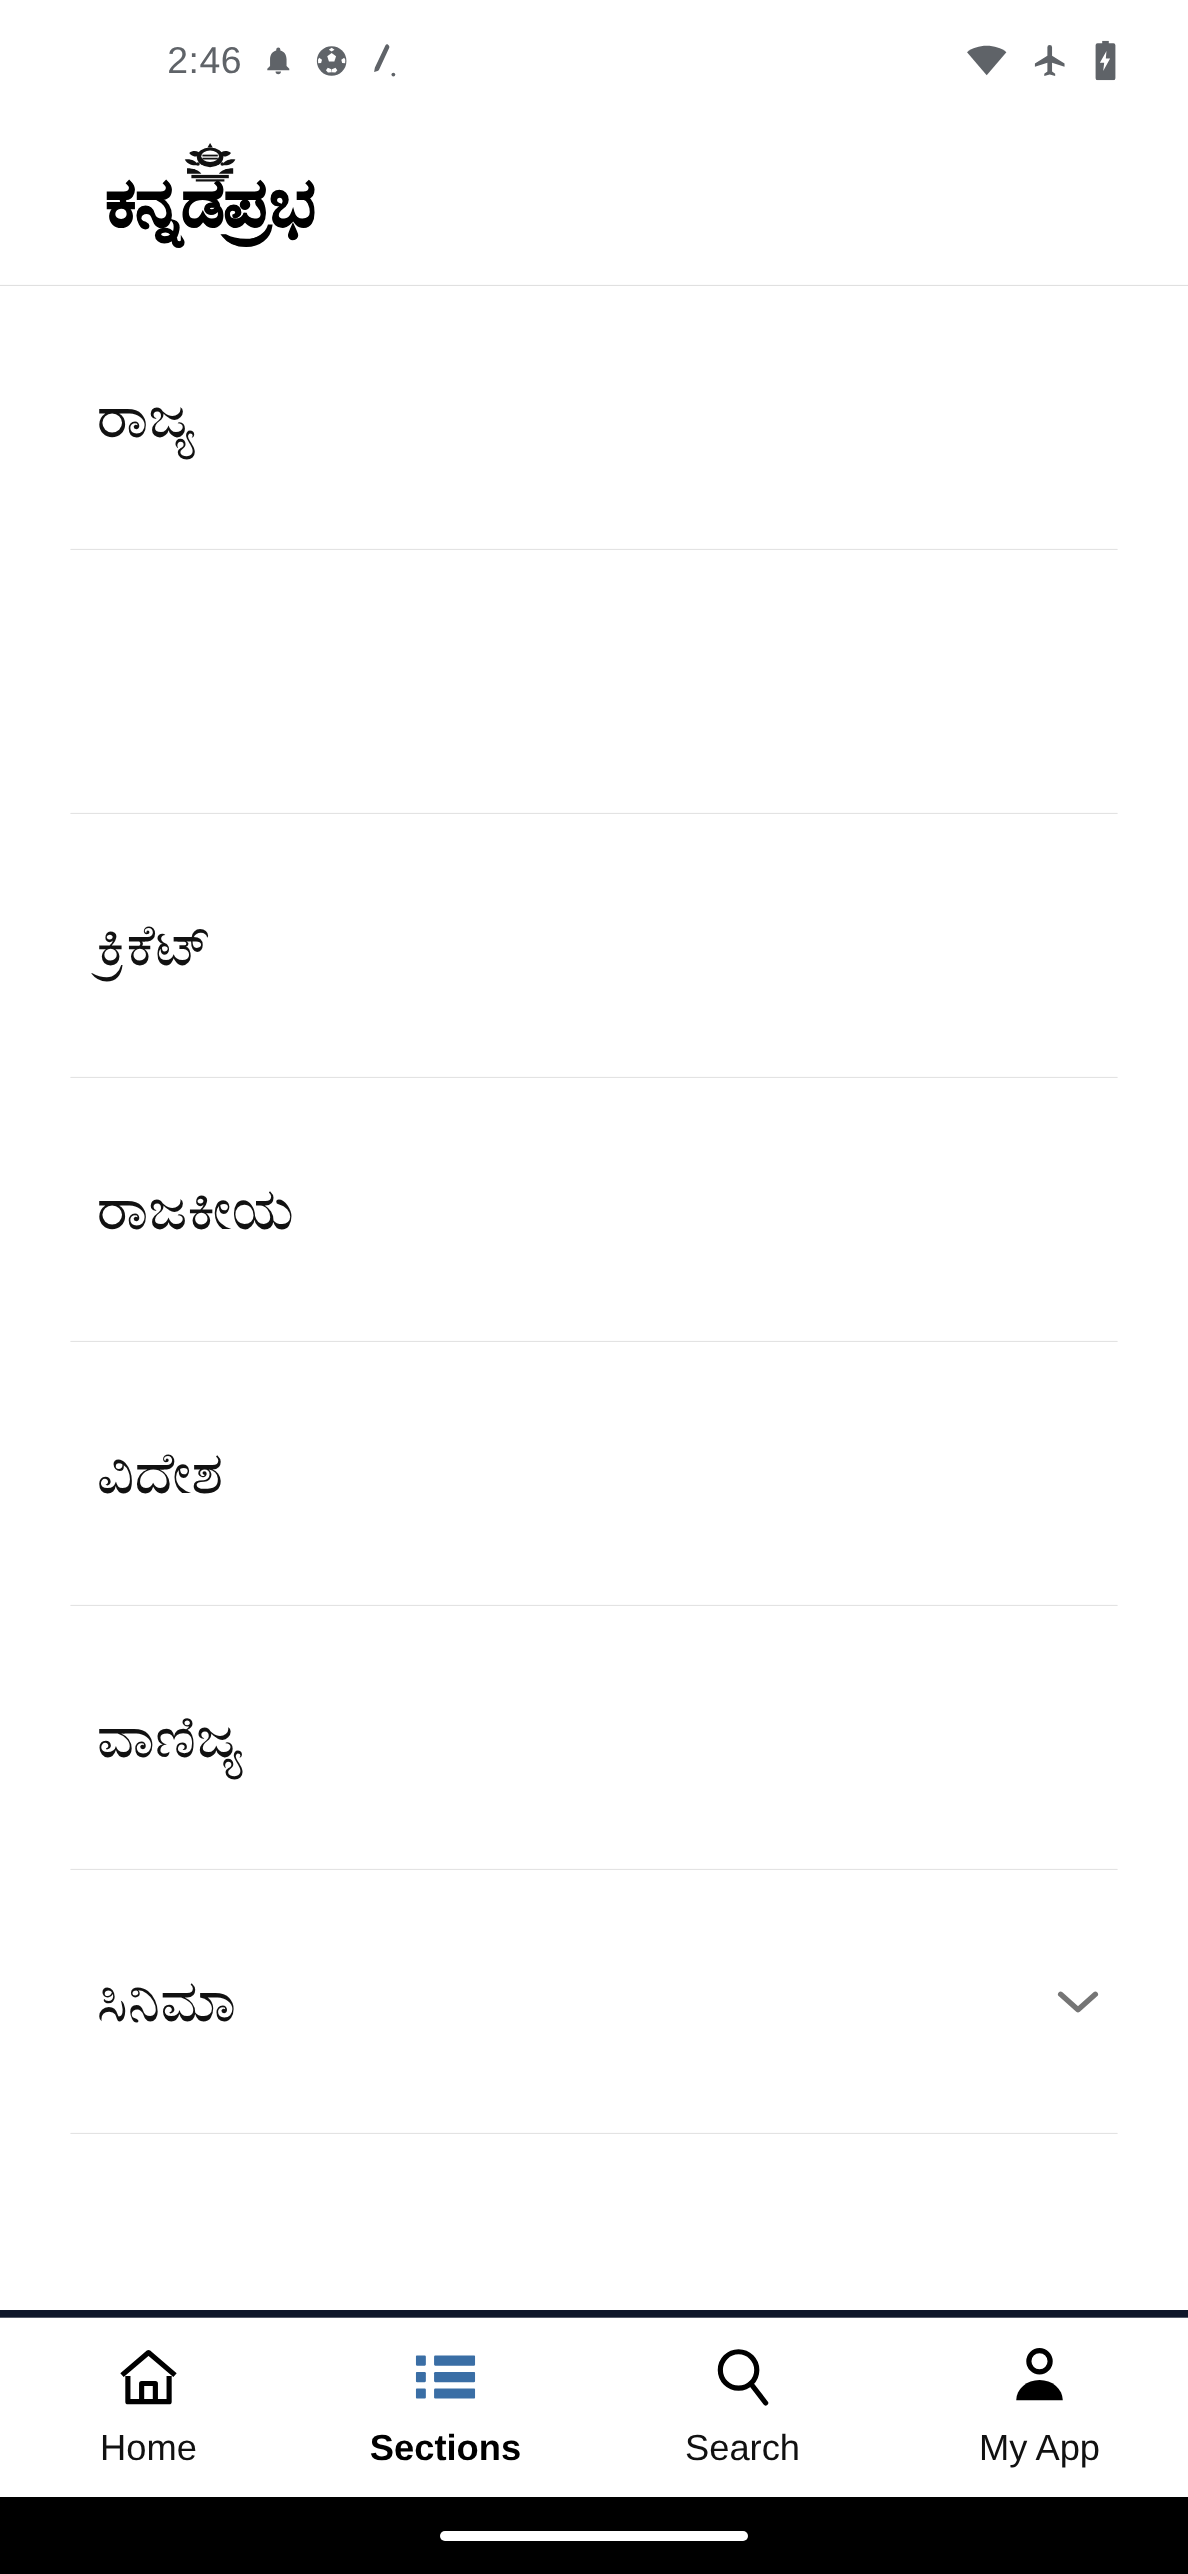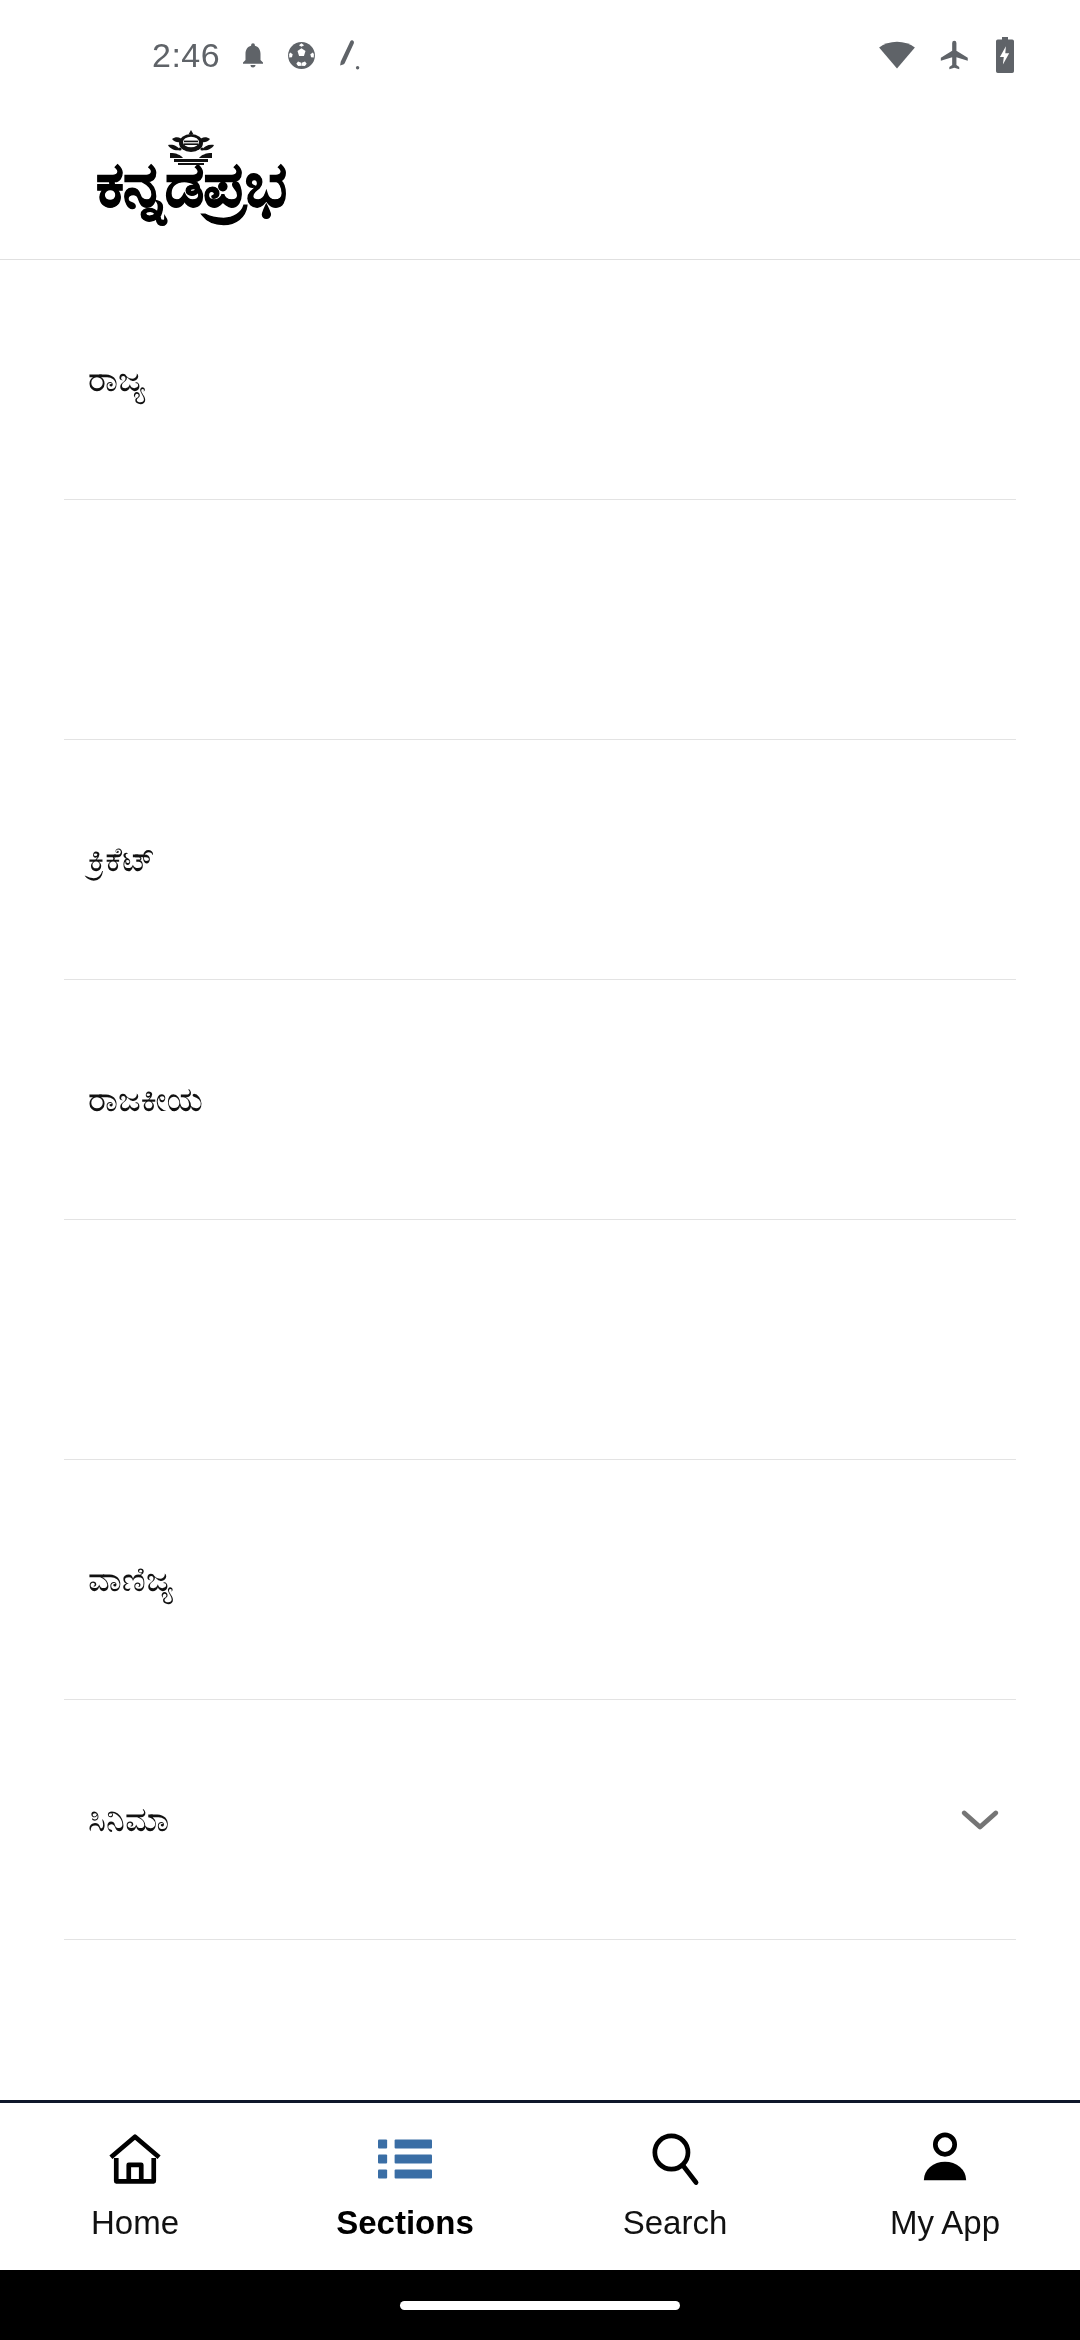--- a/index.html
+++ b/index.html
@@ -90,38 +90,38 @@
     align-items:center;
     padding:0 60px 0 88px;
   }
   .list-row .rowline {
     position:absolute;
     left:64px; right:64px; bottom:0;
     height:1px;
     background:#e3e3e3;
   }
   .row-label {
-    font-size:34px;
+    font-size:53px;
     color:#111111;
-    font-family:Liberation Serif, serif;
+    font-family:Liberation Sans, sans-serif;
     line-height:1.3;
     flex:1 1 auto;
   }
   .row-chevron {
     flex:0 0 auto;
     width:56px; height:56px;
     display:flex; align-items:center; justify-content:center;
     margin-right:12px;
   }
   .row-chevron.hidden { visibility:hidden; }
 
   
   .bottomnav {
     flex:0 0 170px;
-    border-top:3px solid #0f172a;
+    border-top:7px solid #0f172a;
     background:#ffffff;
     display:flex;
     align-items:stretch;
   }
   .nav-item {
     flex:1 1 25%;
     display:flex;
     flex-direction:column;
     align-items:center;
     justify-content:center;
@@ -270,20 +270,21 @@
       <span class="row-label">ರಾಜಕೀಯ</span>
       <span class="row-chevron hidden">
         <svg width="42" height="26" viewBox="0 0 24 14" fill="none" stroke="#757575" stroke-width="2.6" stroke-linecap="round" stroke-linejoin="round">
             <path d="M3 3l9 8 9-8"></path>
           </svg>
       </span>
       <span class="rowline"></span>
     </div>
 
     <div class="list-row">
+      <span class="row-label">ವಿದೇಶ</span>
       <span class="row-chevron hidden">
         <svg width="42" height="26" viewBox="0 0 24 14" fill="none" stroke="#757575" stroke-width="2.6" stroke-linecap="round" stroke-linejoin="round">
             <path d="M3 3l9 8 9-8"></path>
           </svg>
       </span>
       <span class="rowline"></span>
     </div>
 
     <div class="list-row">
       <span class="row-label">ವಾಣಿಜ್ಯ</span>

